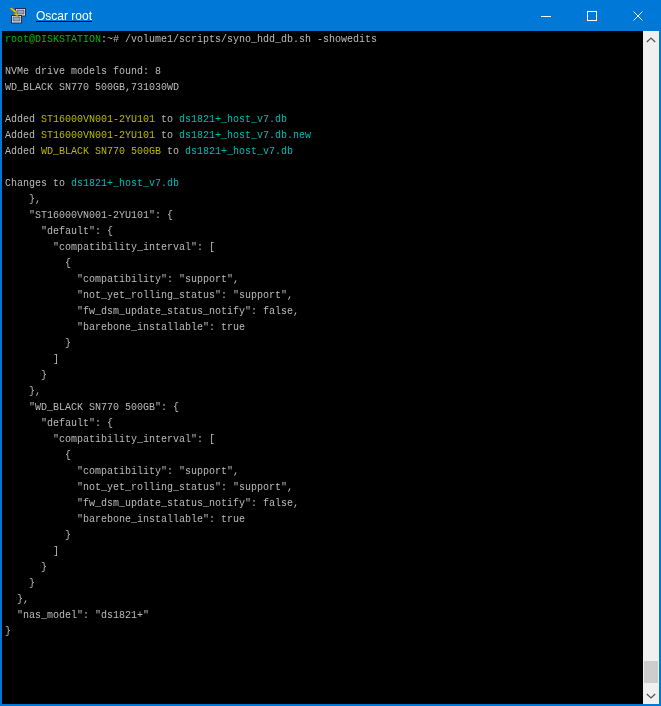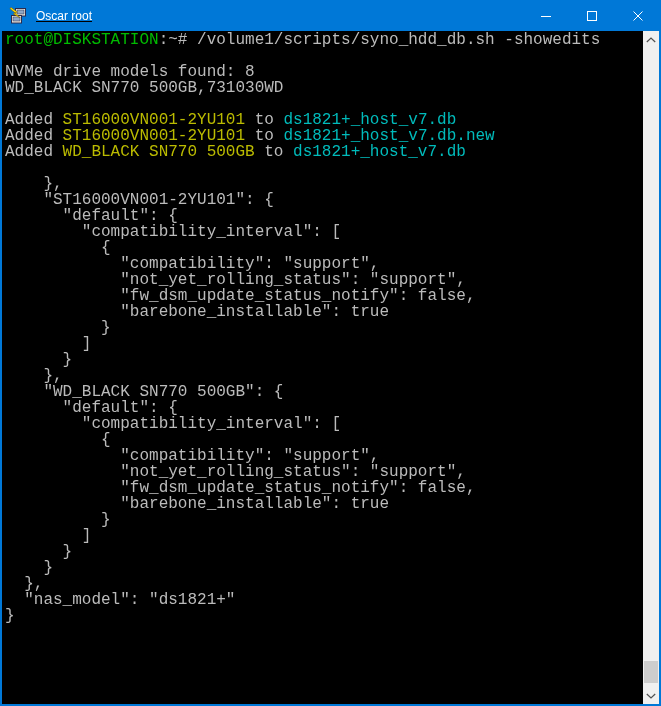--- a/index.html
+++ b/index.html
@@ -45,21 +45,21 @@
     width: 641px; flex: 0 0 641px;
     background: var(--term-bg);
     padding: 1px 0 0 3px;
     box-sizing: border-box;
     overflow: hidden;
     cursor: text;
   }
   .tline {
     height: 16px; line-height: 16px;
     font-family: "Liberation Mono", "DejaVu Sans Mono", monospace;
-    font-size: 16px;
+    font-size: 10px;
     white-space: pre;
     color: var(--fg);
   }
   .c-fg     { color: var(--fg); }
   .c-green  { color: var(--green); }
   .c-yellow { color: var(--yellow); }
   .c-cyan   { color: var(--cyan); }
   
   .scrollbar {
     width: 16px; flex: 0 0 16px;
@@ -117,20 +117,21 @@
     <div class="terminal" id="terminal">
         <div class="tline"><span class="c-green">root@DISKSTATION</span><span class="c-fg">:~# /volume1/scripts/syno_hdd_db.sh -showedits</span></div>
         <div class="tline"> </div>
         <div class="tline"><span class="c-fg">NVMe drive models found: 8</span></div>
         <div class="tline"><span class="c-fg">WD_BLACK SN770 500GB,731030WD</span></div>
         <div class="tline"> </div>
         <div class="tline"><span class="c-fg">Added </span><span class="c-yellow">ST16000VN001-2YU101</span><span class="c-fg"> to </span><span class="c-cyan">ds1821+_host_v7.db</span></div>
         <div class="tline"><span class="c-fg">Added </span><span class="c-yellow">ST16000VN001-2YU101</span><span class="c-fg"> to </span><span class="c-cyan">ds1821+_host_v7.db.new</span></div>
         <div class="tline"><span class="c-fg">Added </span><span class="c-yellow">WD_BLACK SN770 500GB</span><span class="c-fg"> to </span><span class="c-cyan">ds1821+_host_v7.db</span></div>
         <div class="tline"> </div>
+        <div class="tline"><span class="c-fg">Changes to </span><span class="c-cyan">ds1821+_host_v7.db</span></div>
         <div class="tline"><span class="c-fg">    },</span></div>
         <div class="tline"><span class="c-fg">    "ST16000VN001-2YU101": {</span></div>
         <div class="tline"><span class="c-fg">      "default": {</span></div>
         <div class="tline"><span class="c-fg">        "compatibility_interval": [</span></div>
         <div class="tline"><span class="c-fg">          {</span></div>
         <div class="tline"><span class="c-fg">            "compatibility": "support",</span></div>
         <div class="tline"><span class="c-fg">            "not_yet_rolling_status": "support",</span></div>
         <div class="tline"><span class="c-fg">            "fw_dsm_update_status_notify": false,</span></div>
         <div class="tline"><span class="c-fg">            "barebone_installable": true</span></div>
         <div class="tline"><span class="c-fg">          }</span></div>

